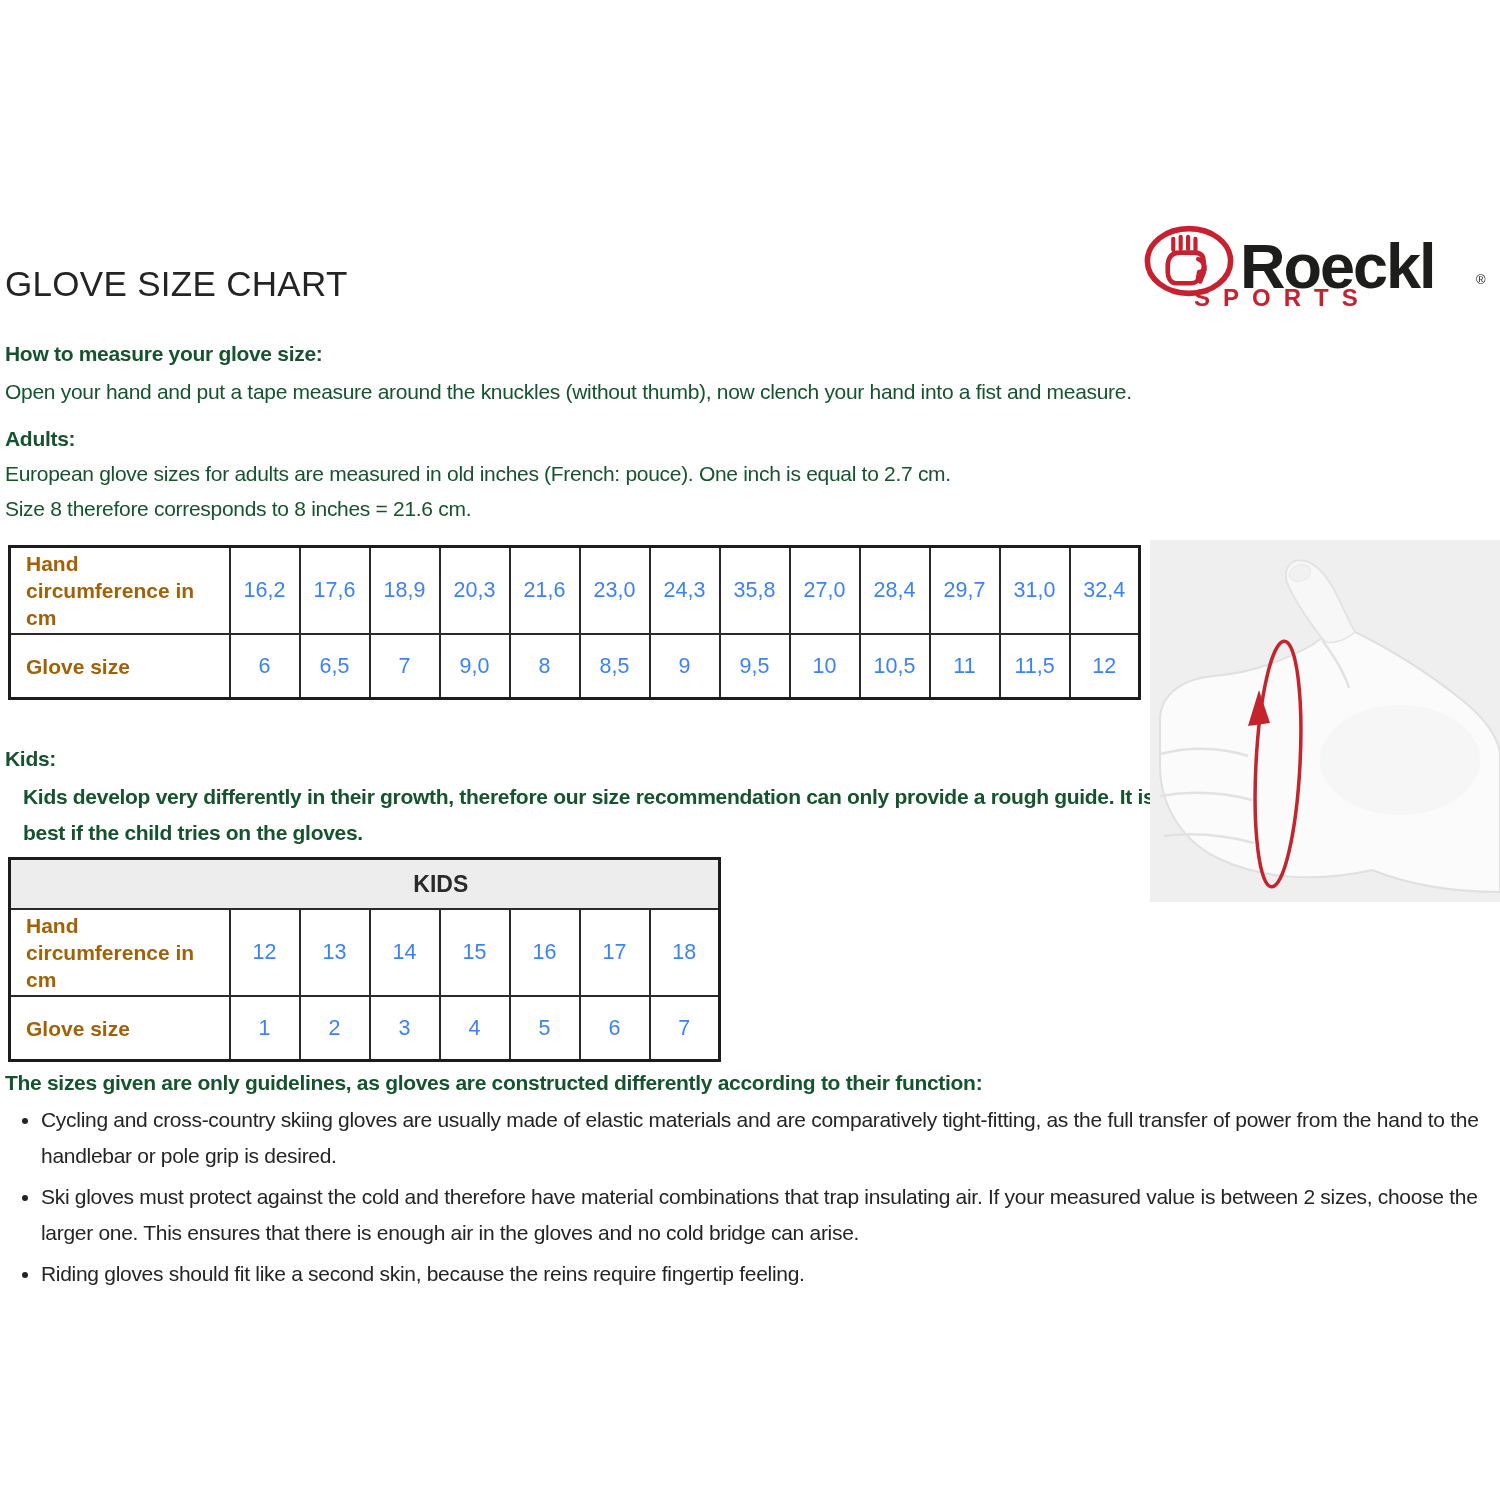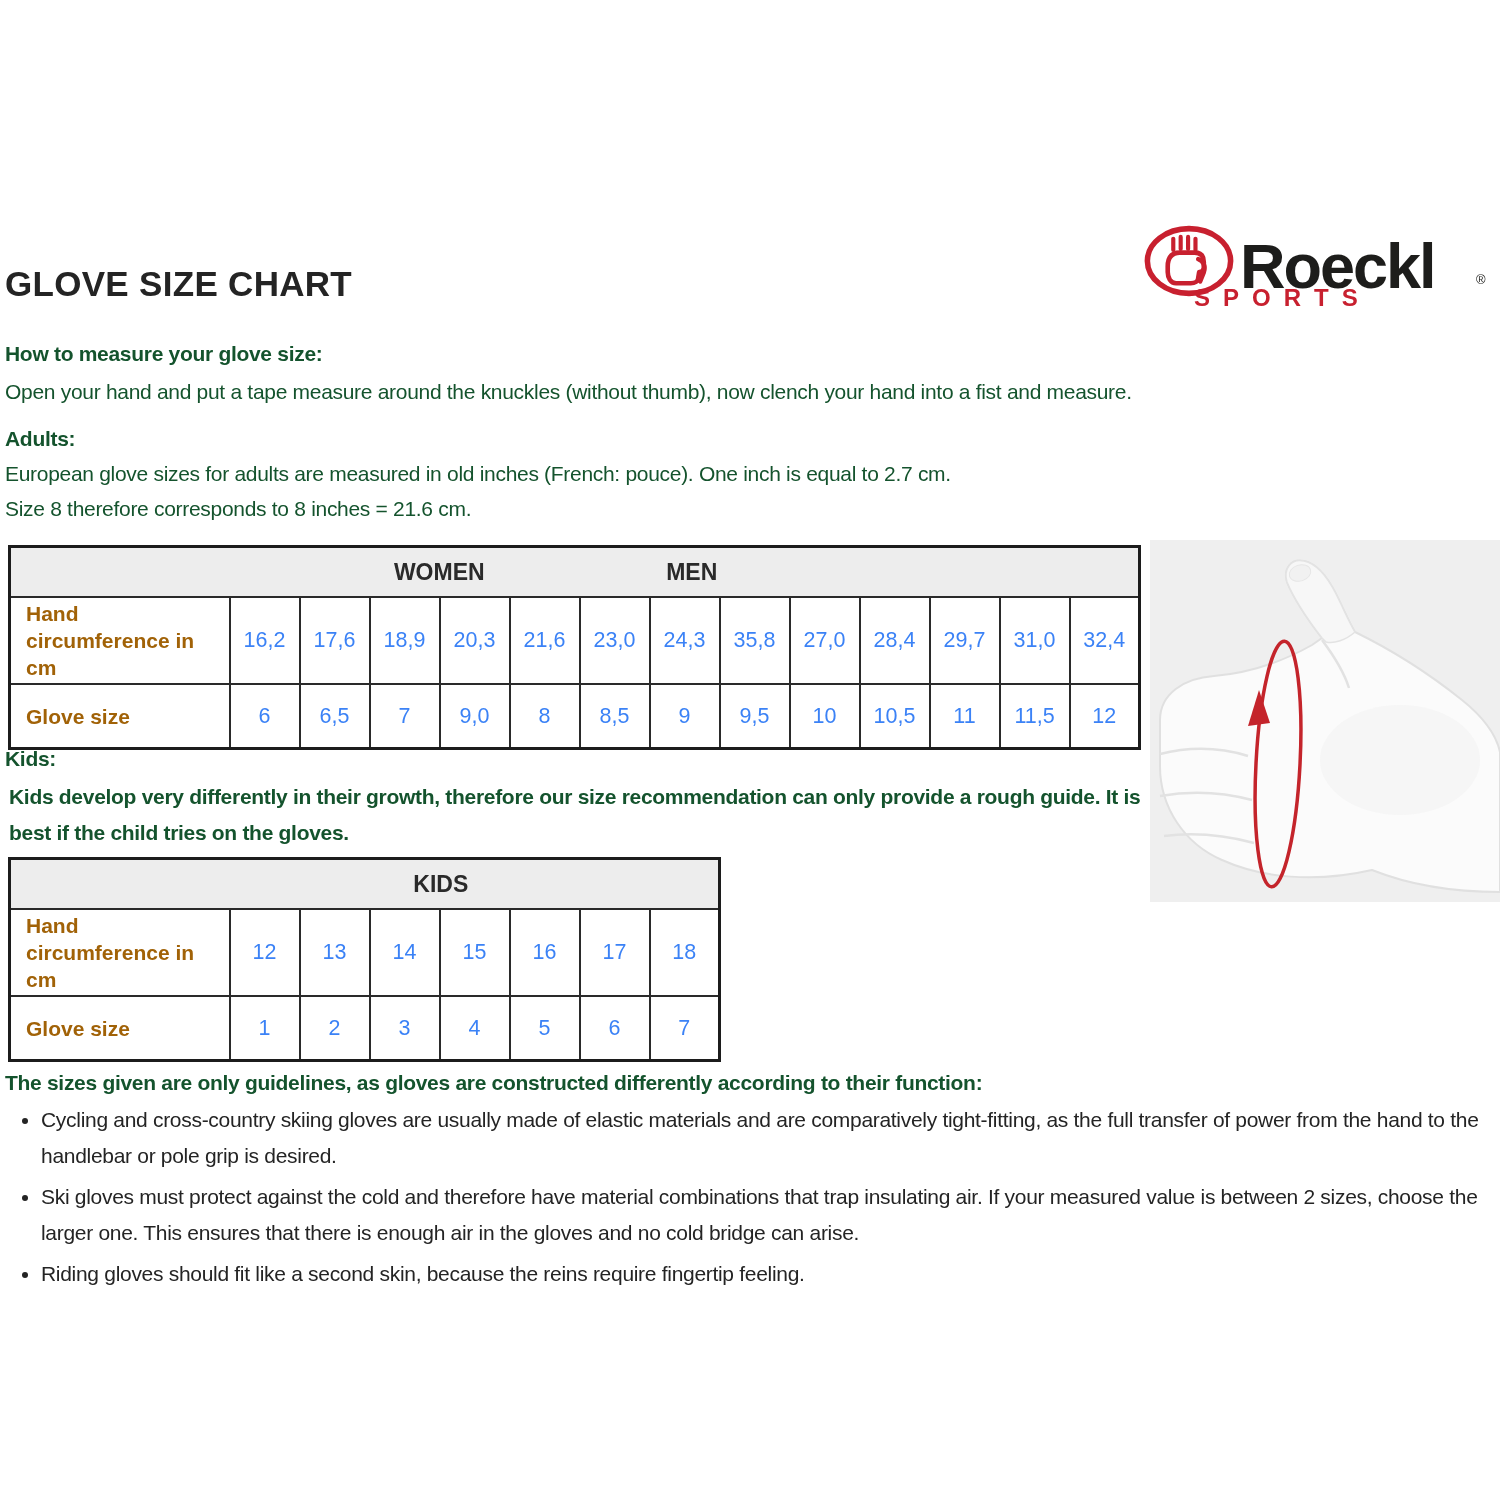--- a/index.html
+++ b/index.html
@@ -3,39 +3,39 @@
 <meta charset="utf-8">
 <style>
   html,body { margin:0; padding:0; }
   body {
     width:1500px; height:1500px; background:#ffffff; position:relative;
     font-family:"Liberation Sans", sans-serif; color:#222222; overflow:hidden;
   }
   .abs { position:absolute; }
 
   
-  .page-title { left:5px; top:264px; font-size:35px; font-weight:700; letter-spacing:0.3px; color:#242424; }
+  .page-title { left:5px; top:264px; font-size:35px; font-weight:400; letter-spacing:0.3px; color:#242424; }
 
   
   .logo { left:1142px; top:220px; width:354px; height:95px; }
   .logo-mark { position:absolute; left:0; top:4px; }
   .logo-word { position:absolute; left:98px; top:-10px; font-size:63px; font-weight:800; letter-spacing:-2px; color:#1d1d1b;margin-top:20px; }
   .logo-reg { position:absolute; left:334px; top:52px; font-size:13px; color:#1d1d1b; font-weight:400; }
   .logo-sports { position:absolute; left:52px; top:64px; font-size:24px; font-weight:700; letter-spacing:13px; color:#c8202f; }
 
   
   .txt { font-size:21px; line-height:30px; letter-spacing:-0.3px; color:#14532d; }
   .bold { font-weight:700; }
   .intro-heading { left:5px; top:339px; }
   .intro-body   { left:5px; top:377px; }
   .adults-heading { left:5px; top:424px; }
   .adults-line1 { left:5px; top:459px; }
   .adults-line2 { left:5px; top:494px; }
   .kids-heading { left:5px; top:744px; }
-  .kids-body    { left:9px; top:779px; width:1150px; line-height:36px; }
+  .kids-body    { left:23px; top:779px; width:1150px; line-height:36px; }
   .guide-heading{ left:5px; top:1068px; }
 
   
   .bullets { left:5px; top:1102px; width:1488px; margin:0; padding:0 0 0 36px; }
   .bullets li { font-size:21px; line-height:36px; letter-spacing:-0.3px; color:#242424; margin:0 0 5px 0; }
 
   
   .size-table { border-collapse:collapse; table-layout:fixed; border:3px solid #1c1c1c; background:#ffffff; }
   .size-table td, .size-table th { border:2px solid #2a2a2a; }
   .group-cell { background:#ededed; height:46px; position:relative; }
@@ -92,26 +92,20 @@
       <col style="width:70px">
       <col style="width:70px">
     <col style="width:70px">
       <col style="width:70px">
       <col style="width:70px">
       <col style="width:70px">
     <col style="width:70px">
   </colgroup>
   <tbody>
   <tr>
-    <td class="group-cell" colspan="14">
-      <span class="group-label gl-women">WOMEN</span>
-      <span class="group-label gl-men">MEN</span>
-    </td>
-  </tr>
-  <tr>
     <th class="row-label">Hand circumference in cm</th>
     <td class="num">16,2</td>
     <td class="num">17,6</td>
     <td class="num">18,9</td>
     <td class="num">20,3</td>
     <td class="num">21,6</td>
     <td class="num">23,0</td>
     <td class="num">24,3</td>
     <td class="num">35,8</td>
     <td class="num">27,0</td>

